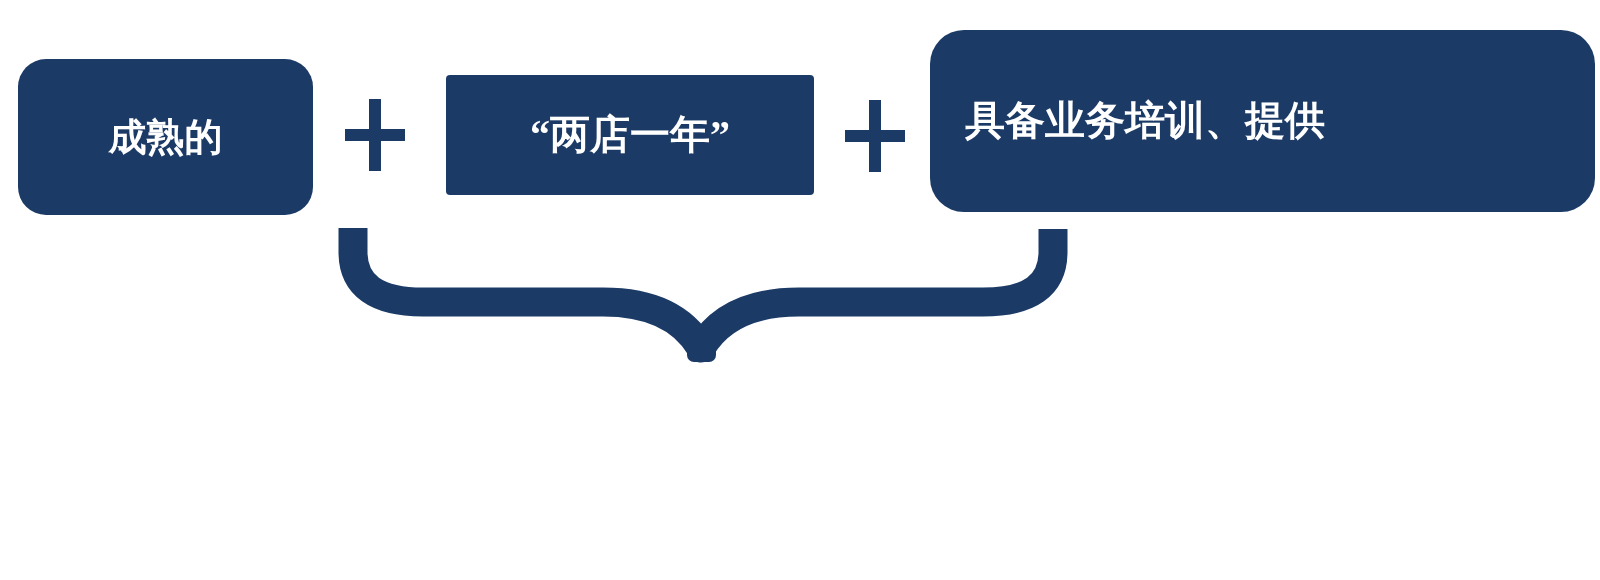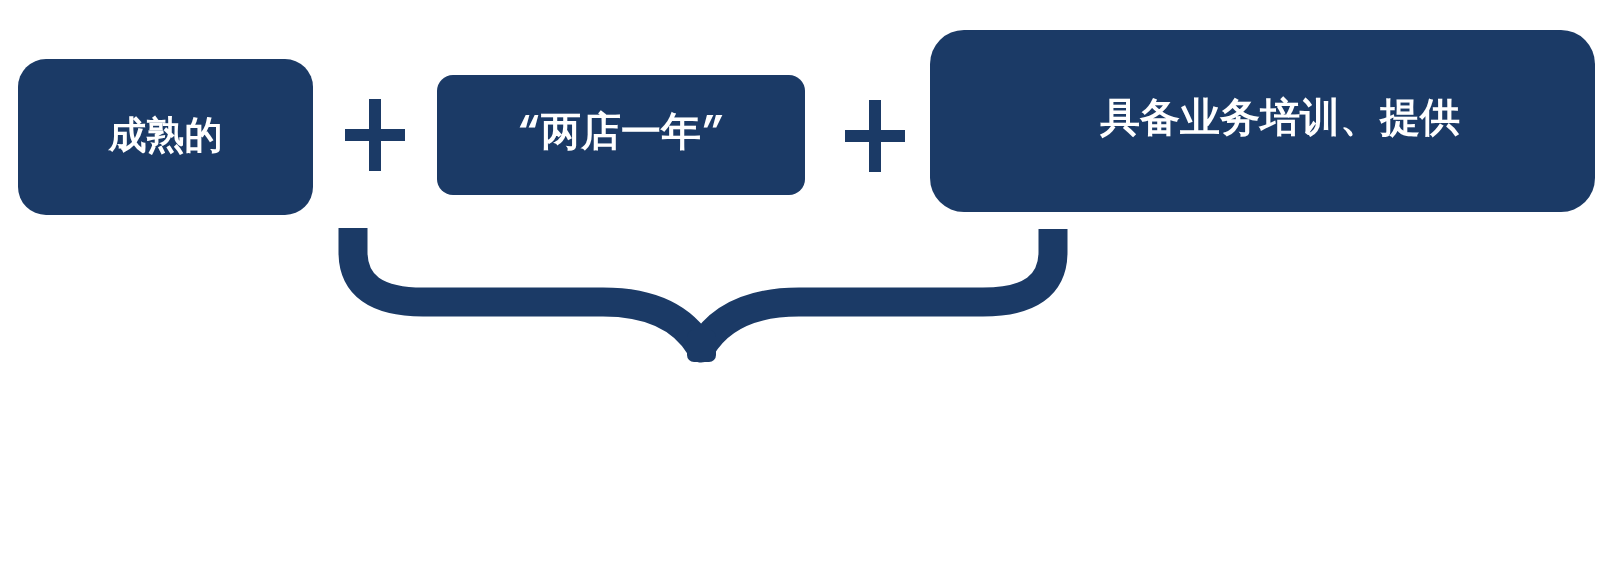--- a/index.html
+++ b/index.html
@@ -6,21 +6,21 @@
     margin: 0;
     padding: 0;
     background: #ffffff;
   }
   .canvas {
     position: relative;
     width: 1600px;
     height: 452px;
     background: var(--bg, #ffffff);
     overflow: hidden;
-    font-family: Liberation Mono, monospace;
+    font-family: Liberation Serif, serif;
   }
   .box {
     position: absolute;
     background: var(--accent, #1B3A66);
     color: var(--text, #ffffff);
     font-weight: bold;
     display: flex;
     flex-direction: column;
     justify-content: center;
     align-items: center;
@@ -32,33 +32,33 @@
     white-space: nowrap;
   }
   .box-mature {
     left: 18px; top: 59px;
     width: 295px; height: 156px;
     border-radius: 28px;
     font-size: 38px;
     line-height: 55px;
   }
   .box-twostores {
-    left: 437px; top: 75px;
+    left: 446px; top: 75px;
     width: 368px; height: 120px;
-    border-radius: 16px;
+    border-radius: 4px;
     font-size: 40px;
     line-height: 46px;
   }
   .box-capability {
     left: 930px; top: 30px;
     width: 665px; height: 182px;
     border-radius: 34px;
     font-size: 40px;
     line-height: 74px;
-    align-items: center;
+    align-items: flex-start;
     padding-left: 35px;
     text-align: left;
   }
   .box-result {
     left: 557px; top: 380px;
     width: 286px; height: 187px;
     border-radius: 28px;
     font-size: 44px;
     line-height: 70px;
   }

